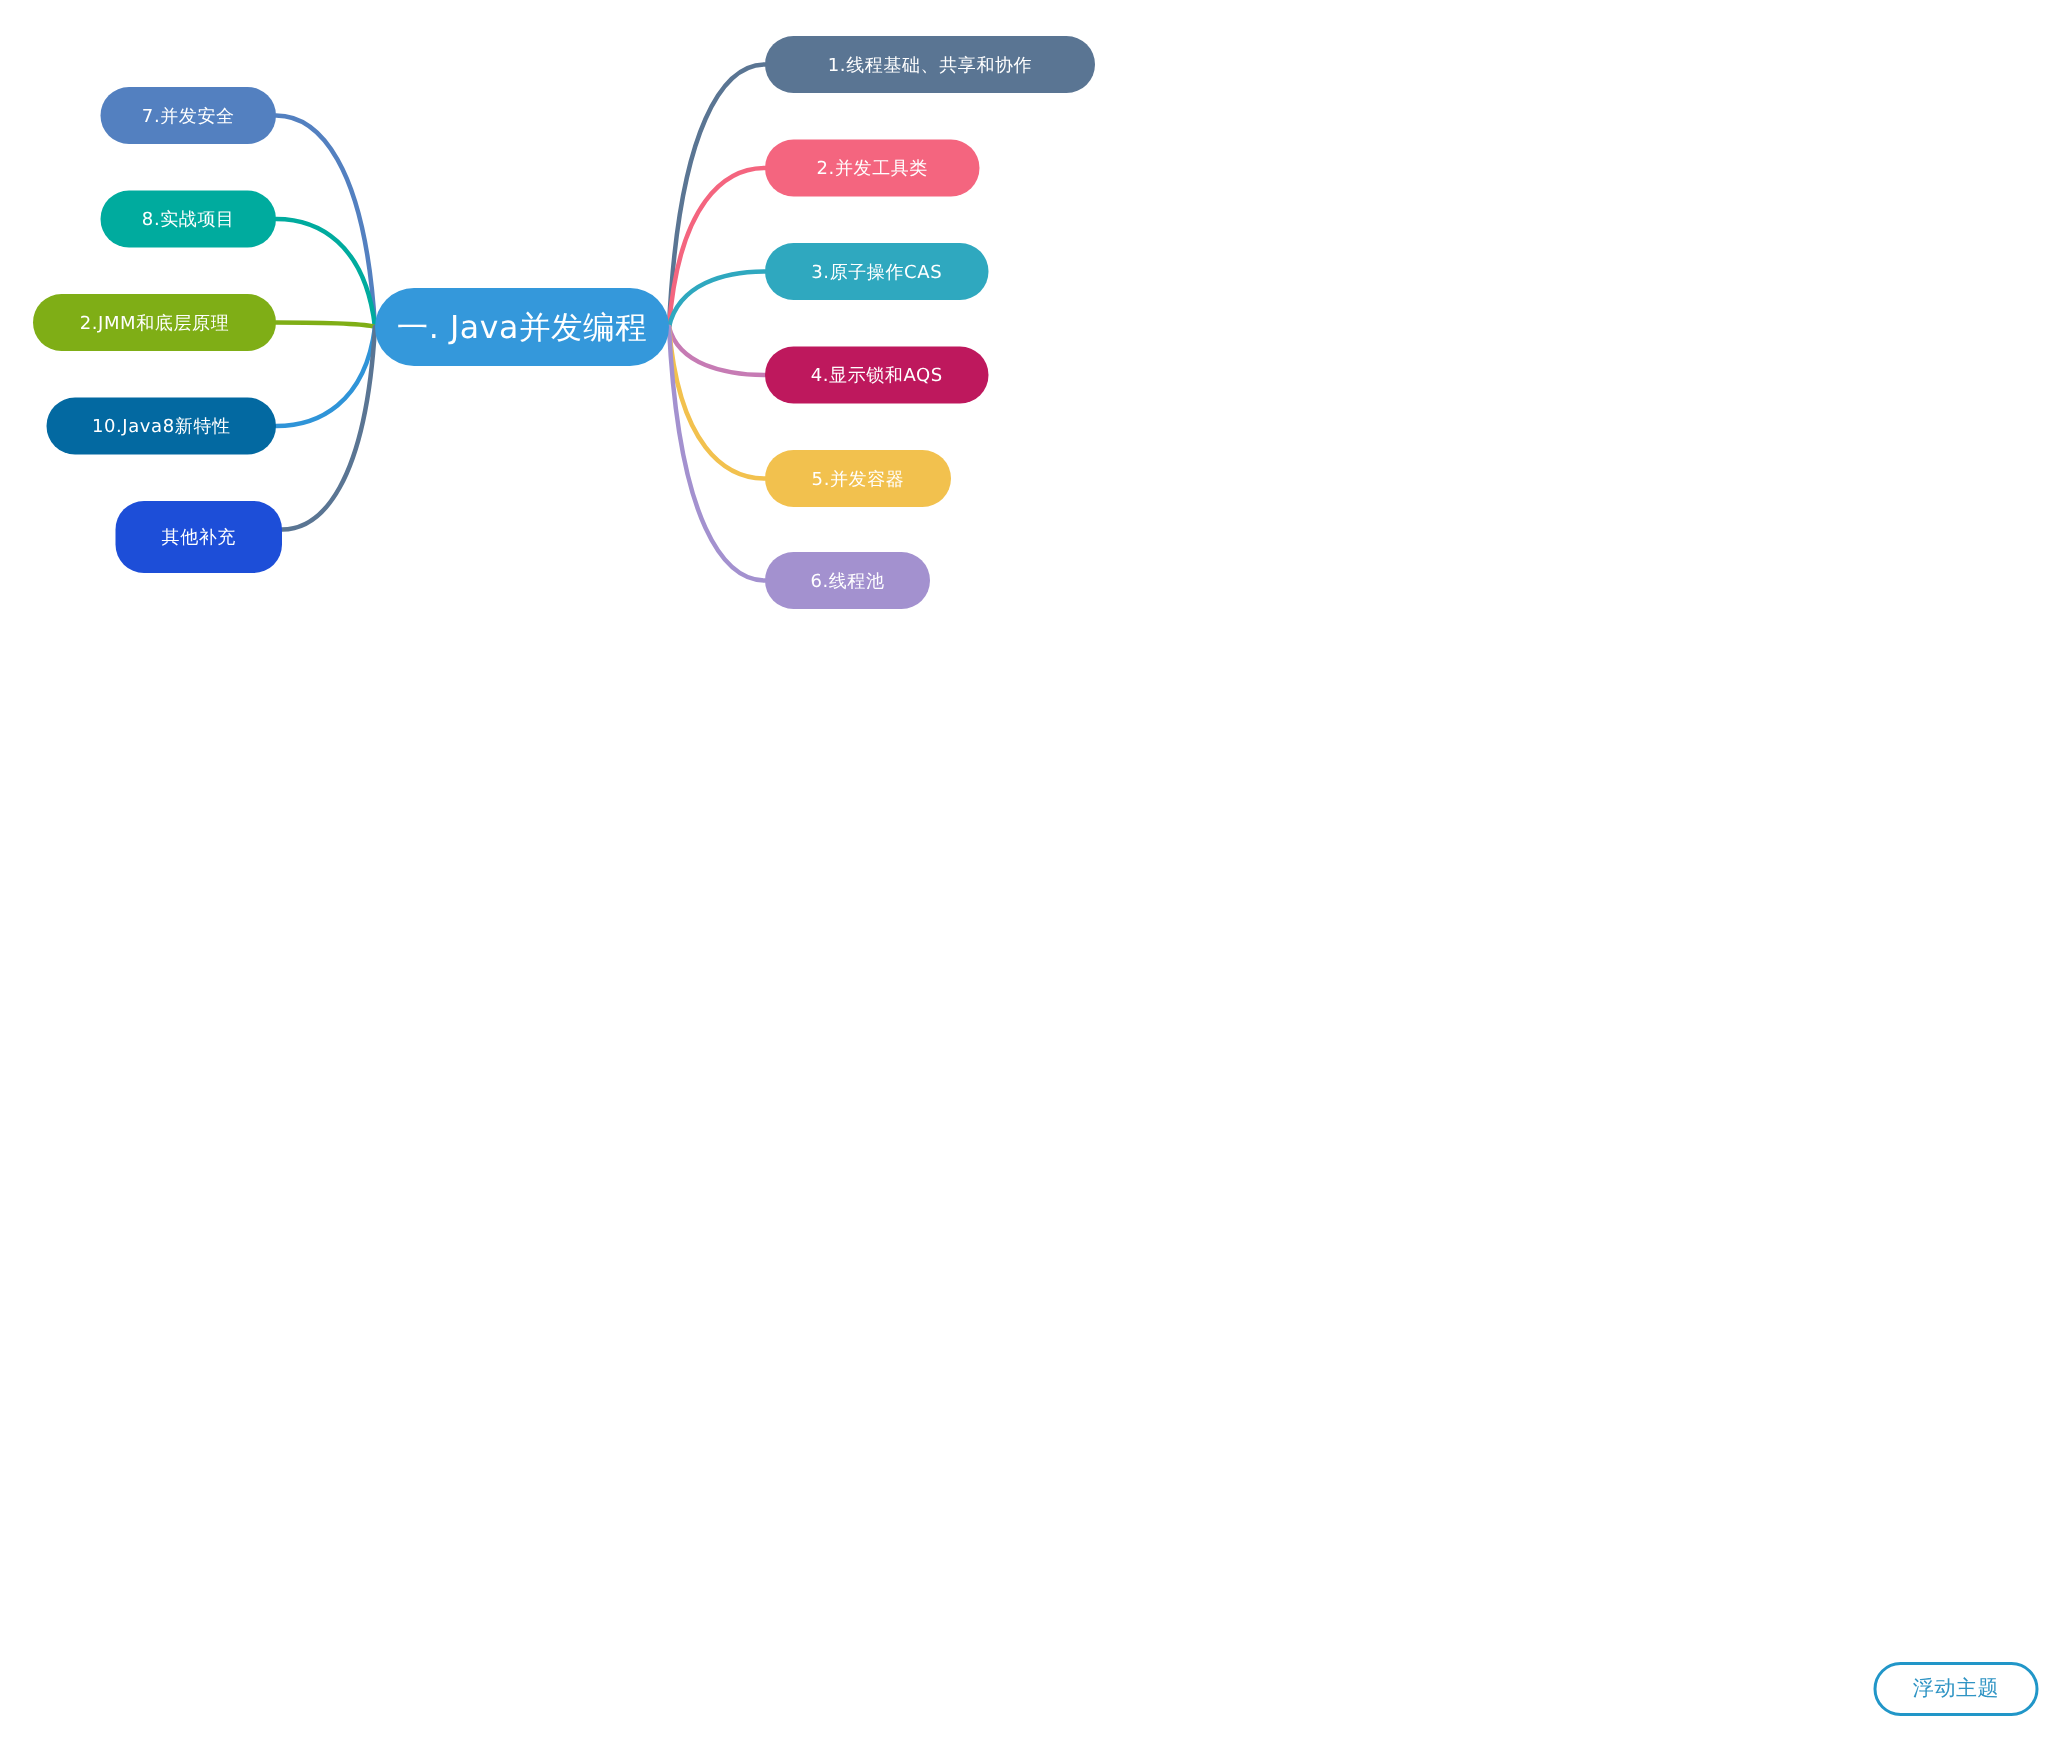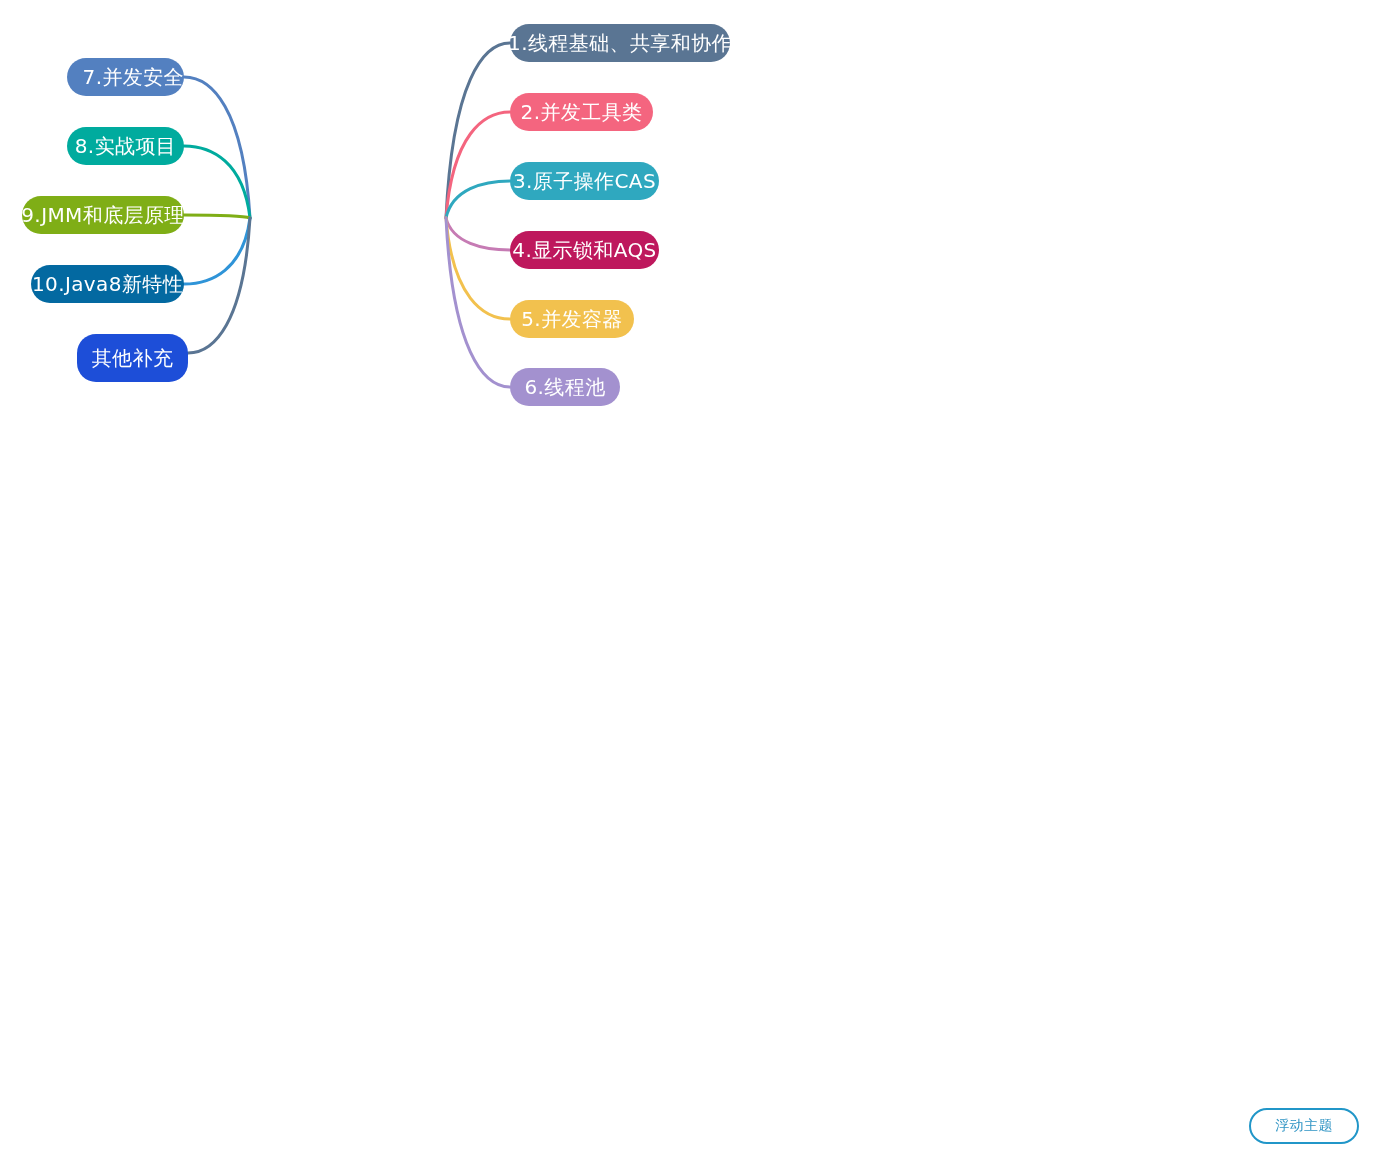--- a/index.html
+++ b/index.html
@@ -42,21 +42,21 @@
     letter-spacing: 0.4px;
     user-select: none;
   }
 
   .node.central {
     font-size: 21px;
     border-radius: 26px;
   }
 
   .node.branch {
-    font-size: 20px;
+    font-size: 12px;
     border-radius: 19px;
   }
 
   .node.floating {
     font-size: 14px;
     border-radius: 22px;
     background: #ffffff;
     border: 2px solid #2196c8;
     color: #2f94c4;
   }
@@ -73,20 +73,23 @@
       <path d="M 446 218 C 452.4 242.96, 483.12 250, 510 250" fill="none" stroke="#c67bb4" stroke-width="3" stroke-linecap="round"></path>
       <path d="M 446 218 C 452.4 296.78, 483.12 319, 510 319" fill="none" stroke="#f2c14e" stroke-width="3" stroke-linecap="round"></path>
       <path d="M 446 218 C 452.4 349.82, 483.12 387, 510 387" fill="none" stroke="#a391cf" stroke-width="3" stroke-linecap="round"></path>
       <path d="M 250 218 C 243.4 108.02, 211.72 77, 184 77" fill="none" stroke="#5380c0" stroke-width="3" stroke-linecap="round"></path>
       <path d="M 250 218 C 243.4 161.84, 211.72 146, 184 146" fill="none" stroke="#00ab9e" stroke-width="3" stroke-linecap="round"></path>
       <path d="M 250 218 C 243.4 215.66, 211.72 215, 184 215" fill="none" stroke="#7fae16" stroke-width="3" stroke-linecap="round"></path>
       <path d="M 250 218 C 243.4 269.48, 211.72 284, 184 284" fill="none" stroke="#2f94d8" stroke-width="3" stroke-linecap="round"></path>
       <path d="M 250 218 C 243.8 323.3, 214.04 353, 188 353" fill="none" stroke="#5a7593" stroke-width="3" stroke-linecap="round"></path>
     </svg>
 
+  <div class="node central" style="left: 250px; top: 192px; width: 196px; height: 52px; background: rgb(52, 152, 219);">
+    <span>一. Java并发编程</span>
+  </div>
 
   <div id="right-nodes">
       <div class="node branch" style="left: 510px; top: 24px; width: 220px; height: 38px; background: rgb(90, 117, 147);">
         <span>1.线程基础、共享和协作</span>
       </div>
       <div class="node branch" style="left: 510px; top: 93px; width: 143px; height: 38px; background: rgb(244, 101, 127);">
         <span>2.并发工具类</span>
       </div>
       <div class="node branch" style="left: 510px; top: 162px; width: 149px; height: 38px; background: rgb(47, 168, 191);">
         <span>3.原子操作CAS</span>
@@ -96,28 +99,28 @@
       </div>
       <div class="node branch" style="left: 510px; top: 300px; width: 124px; height: 38px; background: rgb(242, 193, 78); text-align: center;">
         <span>5.并发容器</span>
       </div>
       <div class="node branch" style="left: 510px; top: 368px; width: 110px; height: 38px; background: rgb(163, 145, 207);">
         <span>6.线程池</span>
       </div>
     </div>
 
   <div id="left-nodes">
-      <div class="node branch" style="left: 67px; top: 58px; width: 117px; height: 38px; background: rgb(83, 128, 192); justify-content: flex-end;">
+      <div class="node branch" style="left: 67px; top: 58px; width: 117px; height: 38px; background: rgb(83, 128, 192);">
         <span>7.并发安全</span>
       </div>
       <div class="node branch" style="left: 67px; top: 127px; width: 117px; height: 38px; background: rgb(0, 171, 158);">
         <span>8.实战项目</span>
       </div>
       <div class="node branch" style="left: 22px; top: 196px; width: 162px; height: 38px; background: rgb(127, 174, 22);">
-        <span>9.JMM和底层原理</span>
+        <span>2.JMM和底层原理</span>
       </div>
       <div class="node branch" style="left: 31px; top: 265px; width: 153px; height: 38px; background: #0369a1;">
         <span>10.Java8新特性</span>
       </div>
       <div class="node branch" style="left: 77px; top: 334px; width: 111px; height: 48px; background: #1d4ed8; justify-content: center;">
         <span>其他补充</span>
       </div>
     </div>
 
   <div class="node floating" style="left: 1249px; top: 1108px; width: 110px; height: 36px; border-color: rgb(33, 150, 200); color: rgb(47, 148, 196); background: rgb(255, 255, 255);">

